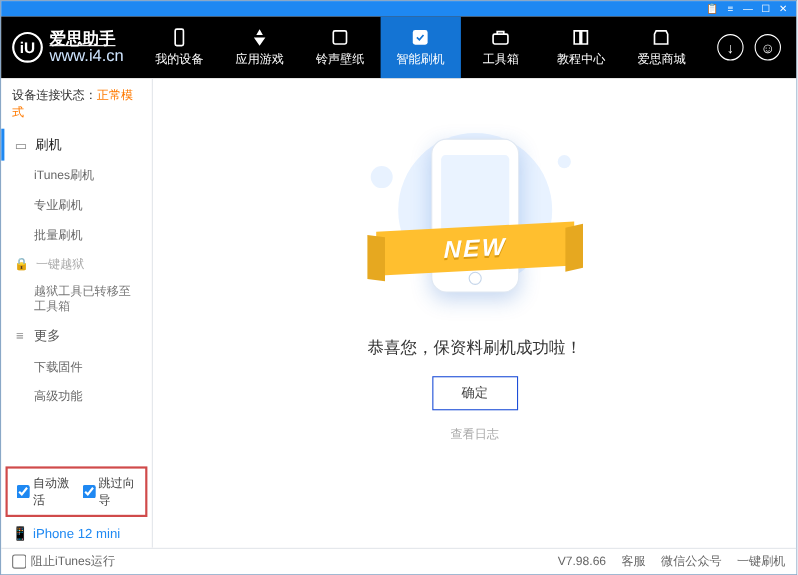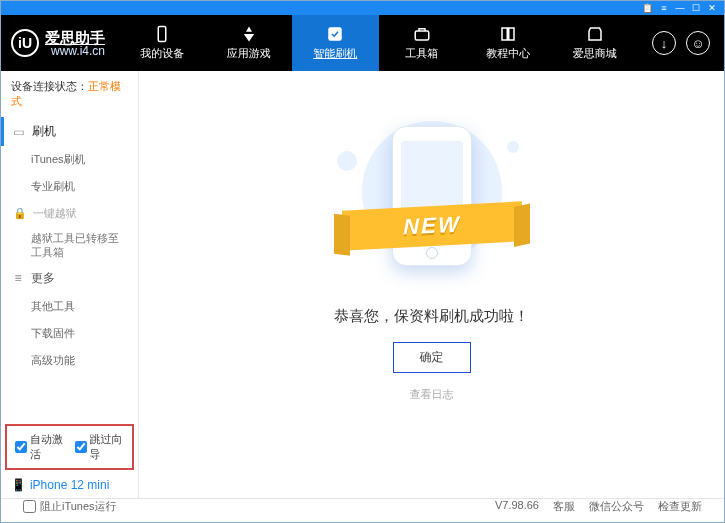--- a/index.html
+++ b/index.html
@@ -4,25 +4,25 @@
 <style>
 * { margin: 0; padding: 0; box-sizing: border-box; font-family: "Microsoft YaHei", Arial, sans-serif; }
 body { background: #fff; }
 .app-window { width: 725px; height: 523px; border: 1px solid #8aa8c7; display: flex; flex-direction: column; overflow: hidden; }
 .title-strip { height: 14px; background: #1e88f2; display: flex; justify-content: flex-end; align-items: center; padding-right: 6px; gap: 4px; }
 .title-strip span { color: #fff; font-size: 9px; cursor: pointer; width: 12px; text-align: center; }
 .header { height: 56px; background: #000000; display: flex; align-items: center; }
 .logo-area { display: flex; align-items: center; padding: 0 14px 0 10px; gap: 6px; }
 .logo-circle { width: 28px; height: 28px; border: 2px solid #fff; border-radius: 50%; display: flex; align-items: center; justify-content: center; color: #fff; font-weight: bold; font-size: 14px; }
 .logo-text { color: #fff; font-size: 15px; font-weight: bold; line-height: 1; text-decoration: underline; }
-.logo-url { color: #cfe5ff; font-size: 12px; line-height: 1; text-align: right; }
+.logo-url { color: #cfe5ff; font-size: 15px; line-height: 1; text-align: right; }
 .nav-tabs { display: flex; flex: 1; height: 100%; }
 .nav-tab { flex: 1; display: flex; flex-direction: column; align-items: center; justify-content: center; color: #fff; font-size: 11px; cursor: pointer; gap: 3px; }
 .nav-tab svg { width: 18px; height: 18px; fill: #fff; }
-.nav-tab.active { background: #1474d4; text-decoration: underline; }
+.nav-tab.active { background: #1474d4; }
 .header-actions { display: flex; gap: 10px; padding: 0 14px; }
 .header-actions span { width: 24px; height: 24px; border: 1.5px solid #fff; border-radius: 50%; display: flex; align-items: center; justify-content: center; color: #fff; font-size: 13px; cursor: pointer; }
 .body { flex: 1; display: flex; overflow: hidden; }
 .sidebar { width: 138px; border-right: 1px solid #e3e6ea; display: flex; flex-direction: column; font-size: 12px; }
 .status-row { padding: 8px 10px; font-size: 11px; color: #333; }
 .status-value { color: #ff7a00; }
 .section-header { display: flex; align-items: center; gap: 6px; padding: 6px 10px; color: #555; font-size: 12px; }
 .section-header.main { border-left: 3px solid #1e88f2; padding-left: 8px; color: #222; }
 .section-header .ico { width: 14px; height: 14px; display: inline-flex; align-items: center; justify-content: center; color: #888; }
 .sub-item { padding: 6px 10px 6px 30px; color: #666; font-size: 11px; cursor: pointer; }
@@ -41,21 +41,21 @@
 .phone::before { content: ""; position: absolute; left: 8px; right: 8px; top: 14px; bottom: 20px; background: #eaf3ff; border-radius: 4px; }
 .phone::after { content: ""; position: absolute; left: 50%; bottom: 6px; width: 10px; height: 10px; border: 1px solid #c6d6ea; border-radius: 50%; transform: translateX(-50%); }
 .ribbon { position: absolute; left: 10px; top: 95px; width: 180px; height: 40px; background: #ffbf2f; transform: skewY(-3deg); display: flex; align-items: center; justify-content: center; }
 .ribbon::before, .ribbon::after { content: ""; position: absolute; top: 4px; width: 16px; height: 40px; background: #e6a820; }
 .ribbon::before { left: -8px; transform: skewY(10deg); }
 .ribbon::after { right: -8px; transform: skewY(-10deg); }
 .ribbon-text { color: #fff; font-weight: 900; font-size: 22px; letter-spacing: 2px; font-style: italic; text-shadow: 0 2px 0 #d99a10; }
 .success-msg { margin-top: 26px; font-size: 15px; color: #333; }
 .confirm-btn { margin-top: 16px; padding: 6px 26px; background: #fff; border: 1px solid #1d4ed8; color: #444; font-size: 12px; cursor: pointer; }
 .log-link { margin-top: 14px; font-size: 11px; color: #aaa; cursor: pointer; }
-.footer { height: 24px; border-top: 1px solid #e3e6ea; display: flex; align-items: flex-start; font-size: 11px; color: #666; padding: 0 22px; }
+.footer { height: 24px; border-top: 1px solid #e3e6ea; display: flex; align-items: center; font-size: 11px; color: #666; padding: 0 10px; }
 .footer label { display: flex; align-items: center; gap: 4px; cursor: pointer; }
 .footer-spacer { flex: 1; }
 .footer-item { margin-left: 14px; cursor: pointer; }
 </style>
 </head>
 <body>
 
 <div class="app-window">
   <div class="title-strip">
     <span>📋</span>
@@ -79,20 +79,26 @@
             <rect x="7" y="2" width="10" height="20" rx="2" fill="none" stroke="#fff" stroke-width="2"></rect>
           </svg>
           <span>我的设备</span>
         </div>
       <div class="nav-tab">
           <svg viewBox="0 0 24 24">
             <path d="M12 2l4 7h-8z M5 12h14l-7 10z" fill="#fff"></path>
           </svg>
           <span>应用游戏</span>
         </div>
+      <div class="nav-tab">
+          <svg viewBox="0 0 24 24">
+            <rect x="4" y="4" width="16" height="16" rx="2" fill="none" stroke="#fff" stroke-width="2"></rect>
+          </svg>
+          <span>铃声壁纸</span>
+        </div>
       <div class="nav-tab active">
           <svg viewBox="0 0 24 24">
             <rect x="3" y="3" width="18" height="18" rx="3" fill="#fff"></rect>
             <path d="M8 12l3 3 5-6" stroke="#1474d4" stroke-width="2" fill="none"></path>
           </svg>
           <span>智能刷机</span>
         </div>
       <div class="nav-tab">
           <svg viewBox="0 0 24 24">
             <rect x="3" y="8" width="18" height="12" rx="2" fill="none" stroke="#fff" stroke-width="2"></rect>
@@ -123,33 +129,33 @@
     <div class="sidebar">
       <div class="status-row">
         <span>设备连接状态：</span><span class="status-value">正常模式</span>
       </div>
       <div class="section-header main">
         <span class="ico">▭</span>
           <span>刷机</span>
       </div>
       <div class="sub-item">iTunes刷机</div>
       <div class="sub-item">专业刷机</div>
+      <div class="sub-item">批量刷机</div>
       <div class="lock-row">
         <span>🔒</span>
           <span>一键越狱</span>
       </div>
       <div class="sub-item-group">
         <div>越狱工具已转移至</div>
         <div>工具箱</div>
       </div>
       <div class="section-header">
         <span class="ico">≡</span>
           <span>更多</span>
       </div>
-      <div class="sub-item">其他工具</div>
       <div class="sub-item">下载固件</div>
       <div class="sub-item">高级功能</div>
       <div style="flex:1"></div>
       <div class="checkbox-row">
         <label>
             <input type="checkbox" checked="" style="">
             <span>自动激活</span>
           </label>
         <label>
             <input type="checkbox" checked="" style="">
@@ -184,15 +190,15 @@
 
   <div class="footer">
     <label>
         <input type="checkbox" style="">
         <span>阻止iTunes运行</span>
       </label>
     <div class="footer-spacer"></div>
     <span class="footer-item">V7.98.66</span>
     <span class="footer-item">客服</span>
     <span class="footer-item">微信公众号</span>
-    <span class="footer-item">检查更新</span>
+    <span class="footer-item">一键刷机</span>
   </div>
 </div>
 
 </body></html>

